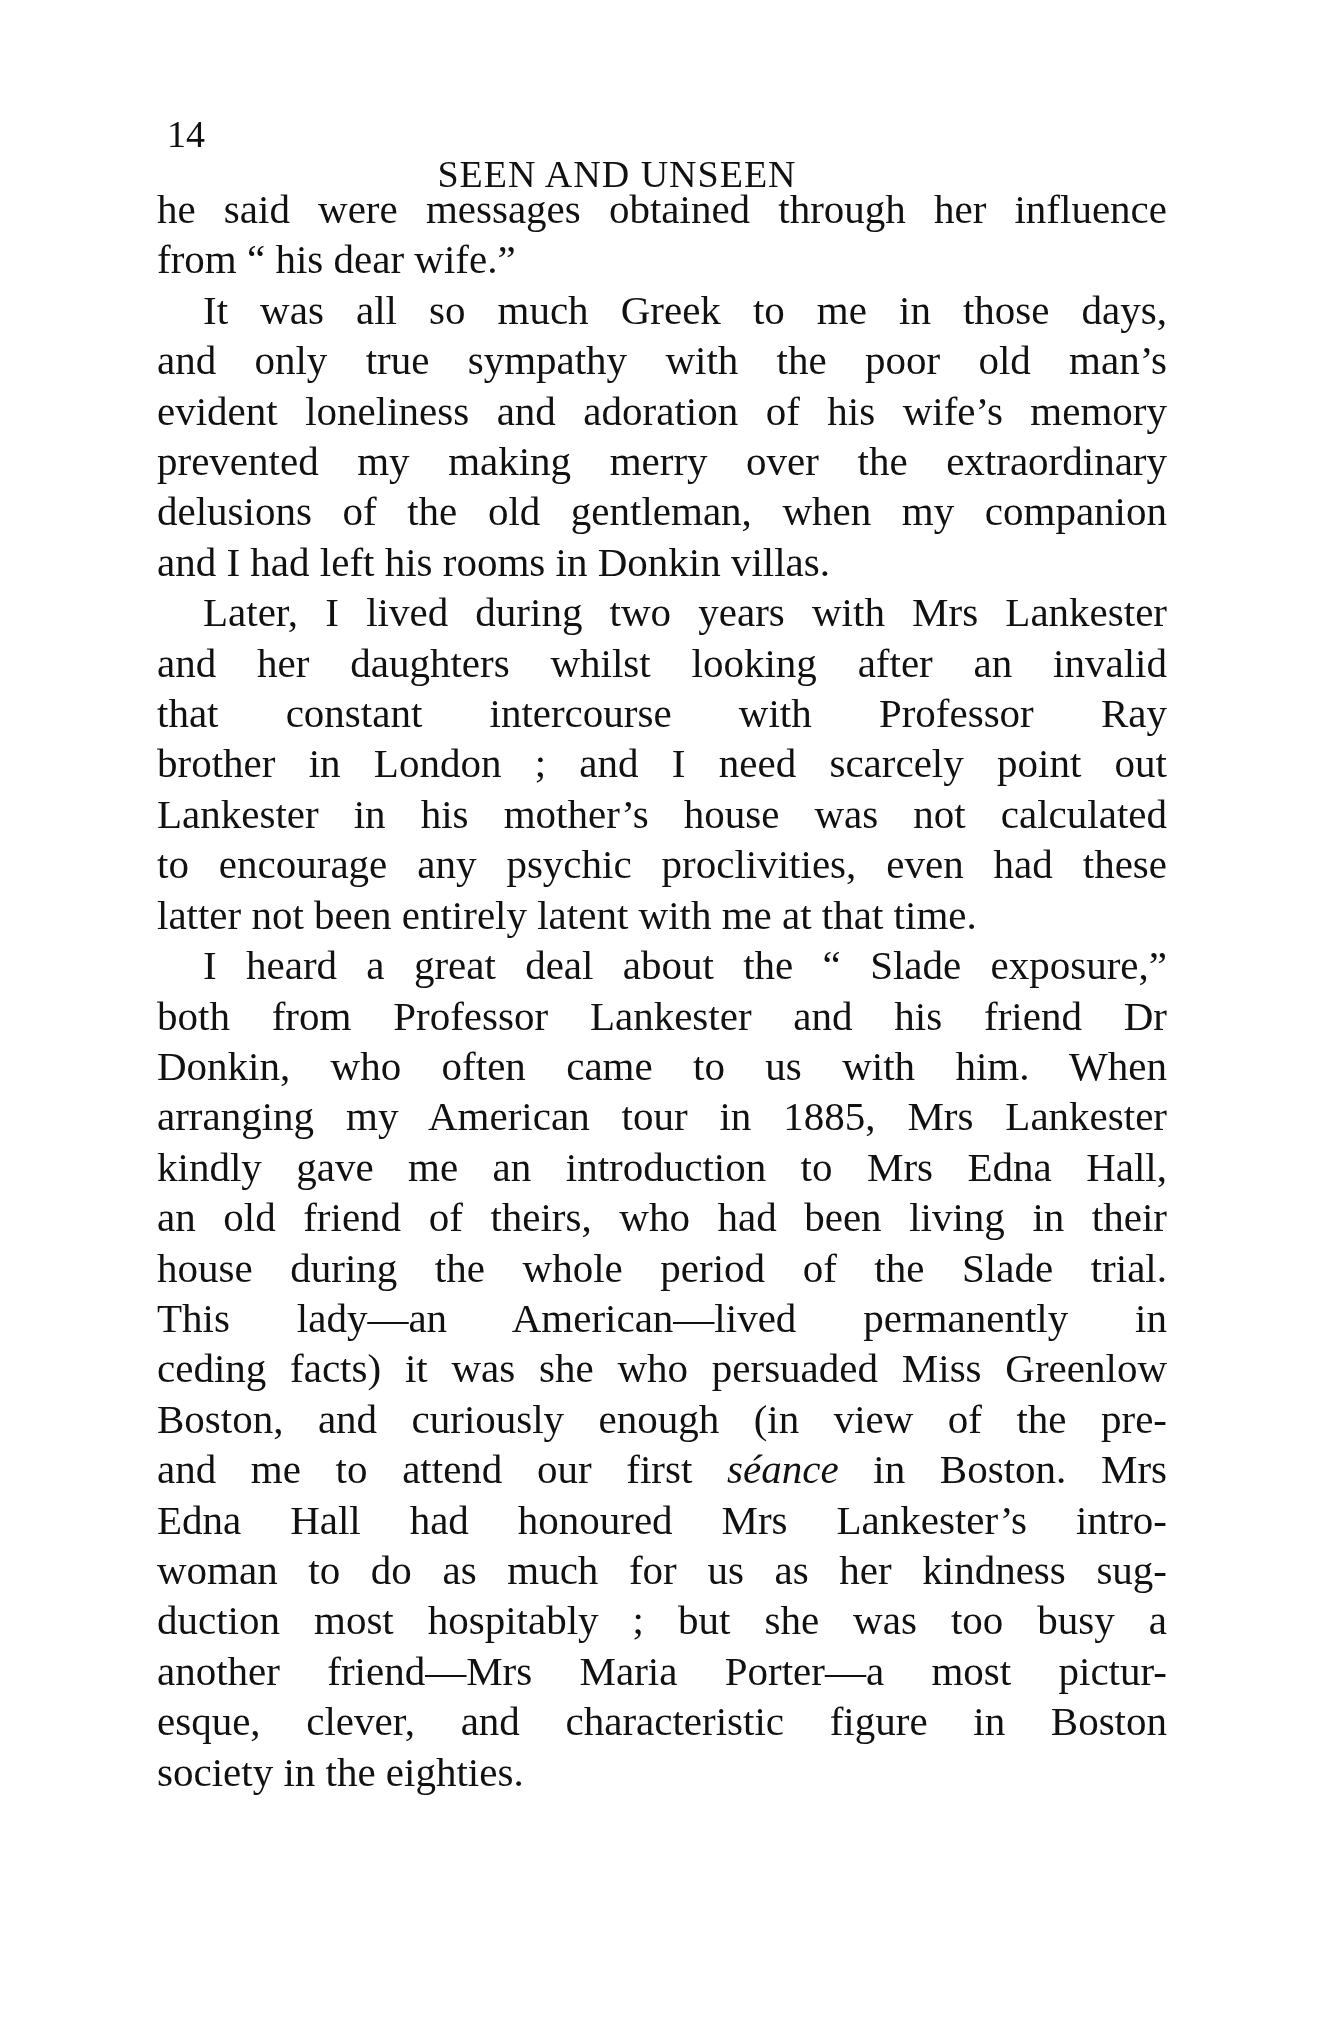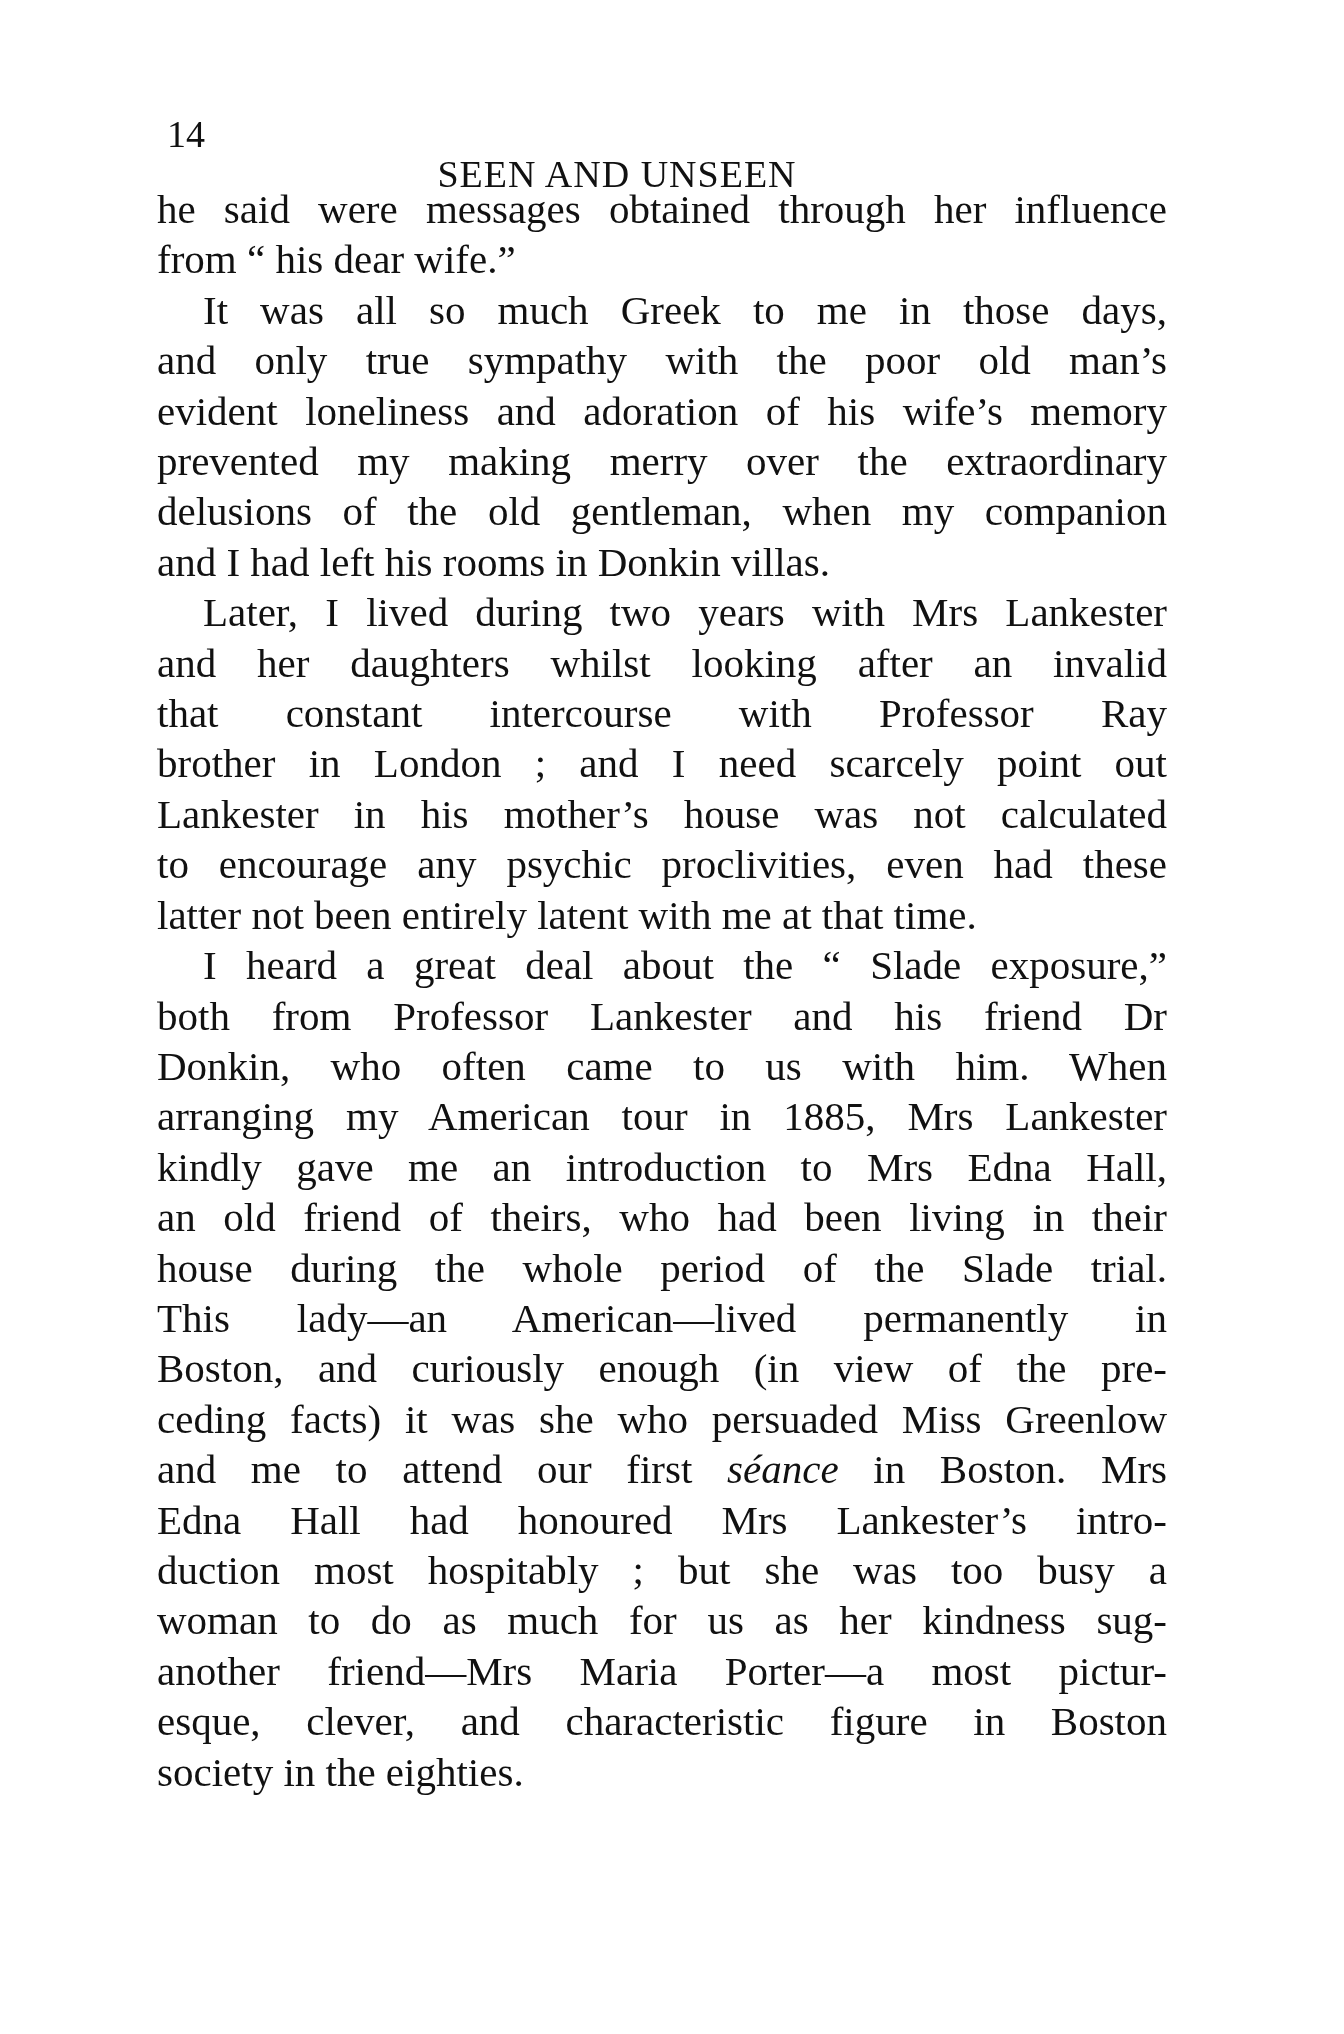--- a/index.html
+++ b/index.html
@@ -36,22 +36,22 @@
     <div class="line">to encourage any psychic proclivities, even had these</div>
     <div class="line last">latter not been entirely latent with me at that time.</div>
     <div class="line indent">I heard a great deal about the “ Slade exposure,”</div>
     <div class="line">both from Professor Lankester and his friend Dr</div>
     <div class="line">Donkin, who often came to us with him. When</div>
     <div class="line">arranging my American tour in 1885, Mrs Lankester</div>
     <div class="line">kindly gave me an introduction to Mrs Edna Hall,</div>
     <div class="line">an old friend of theirs, who had been living in their</div>
     <div class="line">house during the whole period of the Slade trial.</div>
     <div class="line">This lady—an American—lived permanently in</div>
+    <div class="line">ceding facts) it was she who persuaded Miss Greenlow</div>
     <div class="line">Boston, and curiously enough (in view of the pre-</div>
-    <div class="line">ceding facts) it was she who persuaded Miss Greenlow</div>
     <div class="line">and me to attend our first <em>séance</em> in Boston. Mrs</div>
     <div class="line">Edna Hall had honoured Mrs Lankester’s intro-</div>
+    <div class="line">woman to do as much for us as her kindness sug-</div>
     <div class="line">duction most hospitably ; but she was too busy a</div>
-    <div class="line">woman to do as much for us as her kindness sug-</div>
     <div class="line">another friend—Mrs Maria Porter—a most pictur-</div>
     <div class="line">esque, clever, and characteristic figure in Boston</div>
     <div class="line last">society in the eighties.</div>
   </div>
 
 </body></html>

